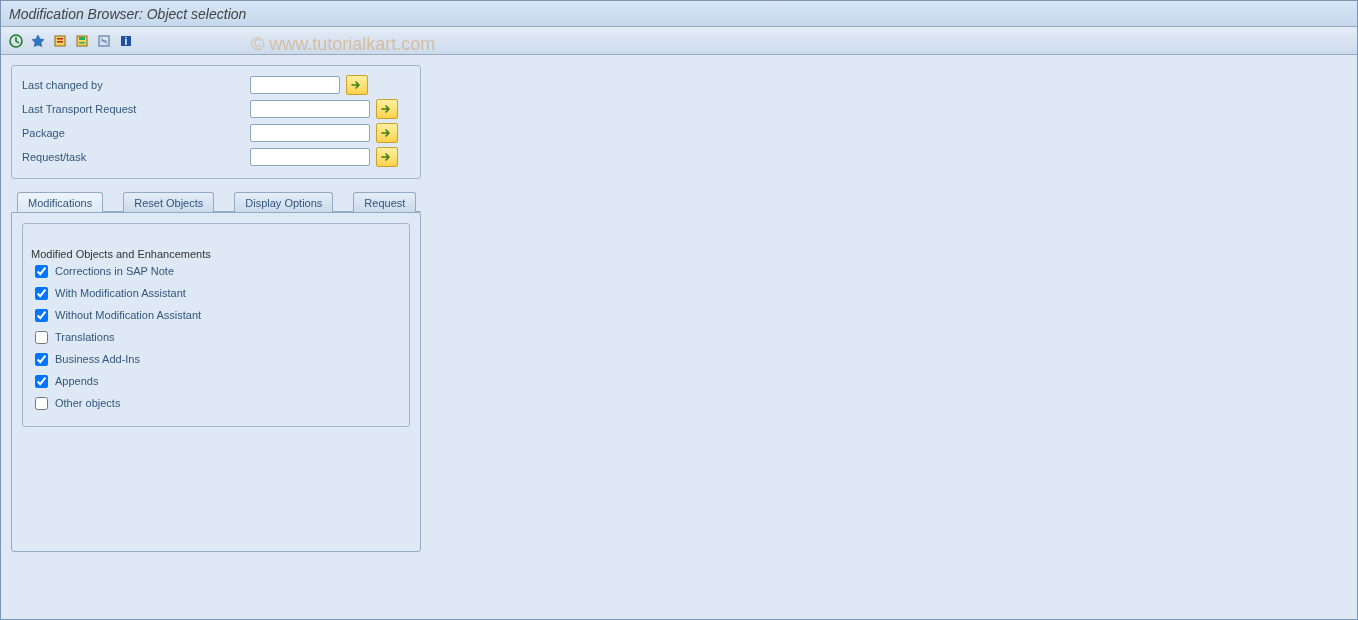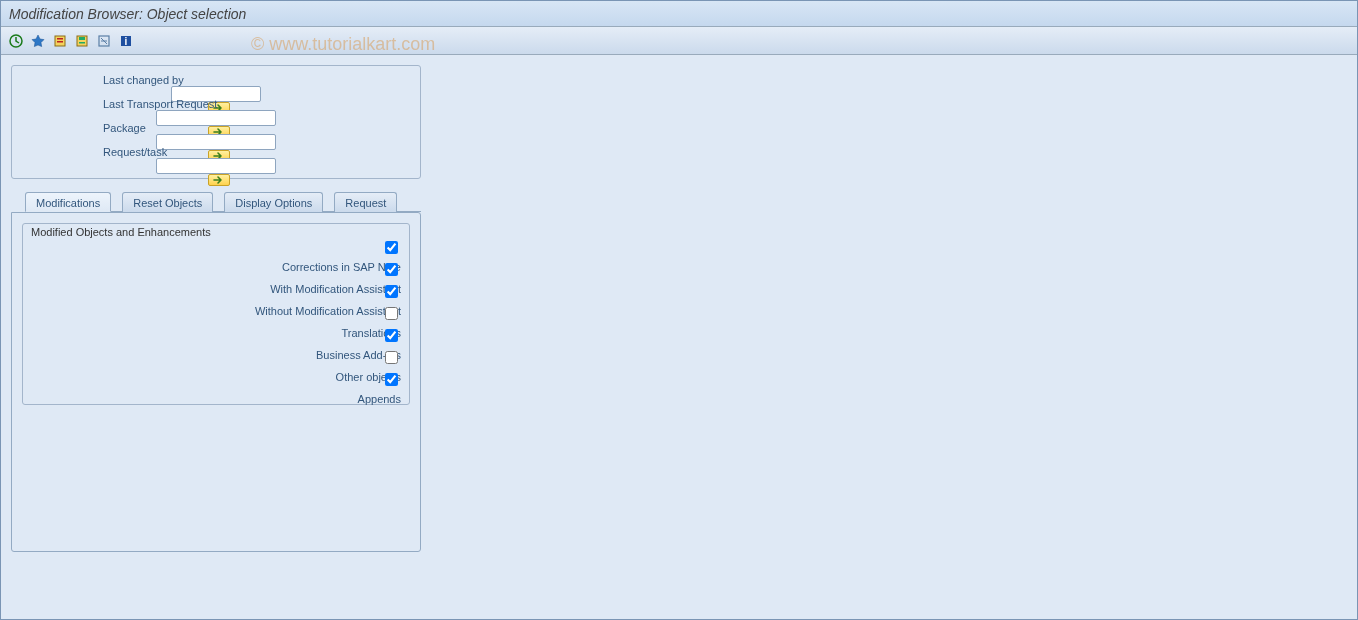--- a/index.html
+++ b/index.html
@@ -73,21 +73,20 @@
     font-size: 11px;
     color: #32567c;
     margin-bottom: 6px;
     display:block;
   }
   .form-row {
     display: flex;
     align-items: center;
     height: 22px;
     margin-top: 2px;
-    flex-direction: column;
   }
   .form-row label {
     width: 230px;
     color: #32567c;
     font-size: 11px;
     padding-left: 2px;
   }
   .form-row input {
     height: 18px;
     border: 1px solid #8ea5bf;
@@ -107,24 +106,24 @@
     align-items: center;
     justify-content: center;
     cursor: pointer;
   }
   .tabstrip {
     width: 410px;
     position: relative;
   }
   .tabs {
     display: flex;
-    gap: 11px;
+    gap: 20px;
     border-bottom: 1px solid #93aac3;
     position: relative;
-    margin-left: 14px;
+    margin-left: 6px;
   }
   .tab {
     background: linear-gradient(to bottom, #e5edf7, #cbdaec);
     border: 1px solid #93aac3;
     border-bottom: none;
     border-radius: 3px 3px 0 0;
     padding: 3px 10px;
     font-size: 11px;
     color: #32567c;
     cursor: pointer;
@@ -141,29 +140,28 @@
   .tab-body {
     border: 1px solid #93aac3;
     border-radius: 0 3px 3px 3px;
     background: #dfe9f5;
     padding: 10px;
     min-height: 340px;
   }
   .inner-group {
     border: 1px solid #a3b5cb;
     border-radius: 3px;
-    padding: 2px 8px 12px 8px;
+    padding: 24px 8px 12px 8px;
     background: #dfe9f5;
   }
   .chk-row {
     display: flex;
-    align-items: flex-end;
+    align-items: center;
     height: 22px;
     gap: 4px;
-    flex-direction: column;
   }
   .chk-row input[type=checkbox] {
     width: 13px; height:13px;
   }
   .chk-row label { color: #32567c; font-size: 11px; }
 </style>
 </head>
 <body>
 
 <div class="titlebar">
@@ -280,25 +278,25 @@
             </div>
             <div class="chk-row">
               <input type="checkbox" style="">
               <label>Translations</label>
             </div>
             <div class="chk-row">
               <input type="checkbox" checked="" style="">
               <label>Business Add-Ins</label>
             </div>
             <div class="chk-row">
+              <input type="checkbox" checked="" style="">
+              <label>Appends</label>
+            </div>
+            <div class="chk-row">
               <input type="checkbox" style="">
               <label>Other objects</label>
-            </div>
-            <div class="chk-row">
-              <input type="checkbox" checked="" style="">
-              <label>Appends</label>
             </div>
           </div>
       </div>
     </div>
   </div>
 
 </div>
 
 </body></html>

